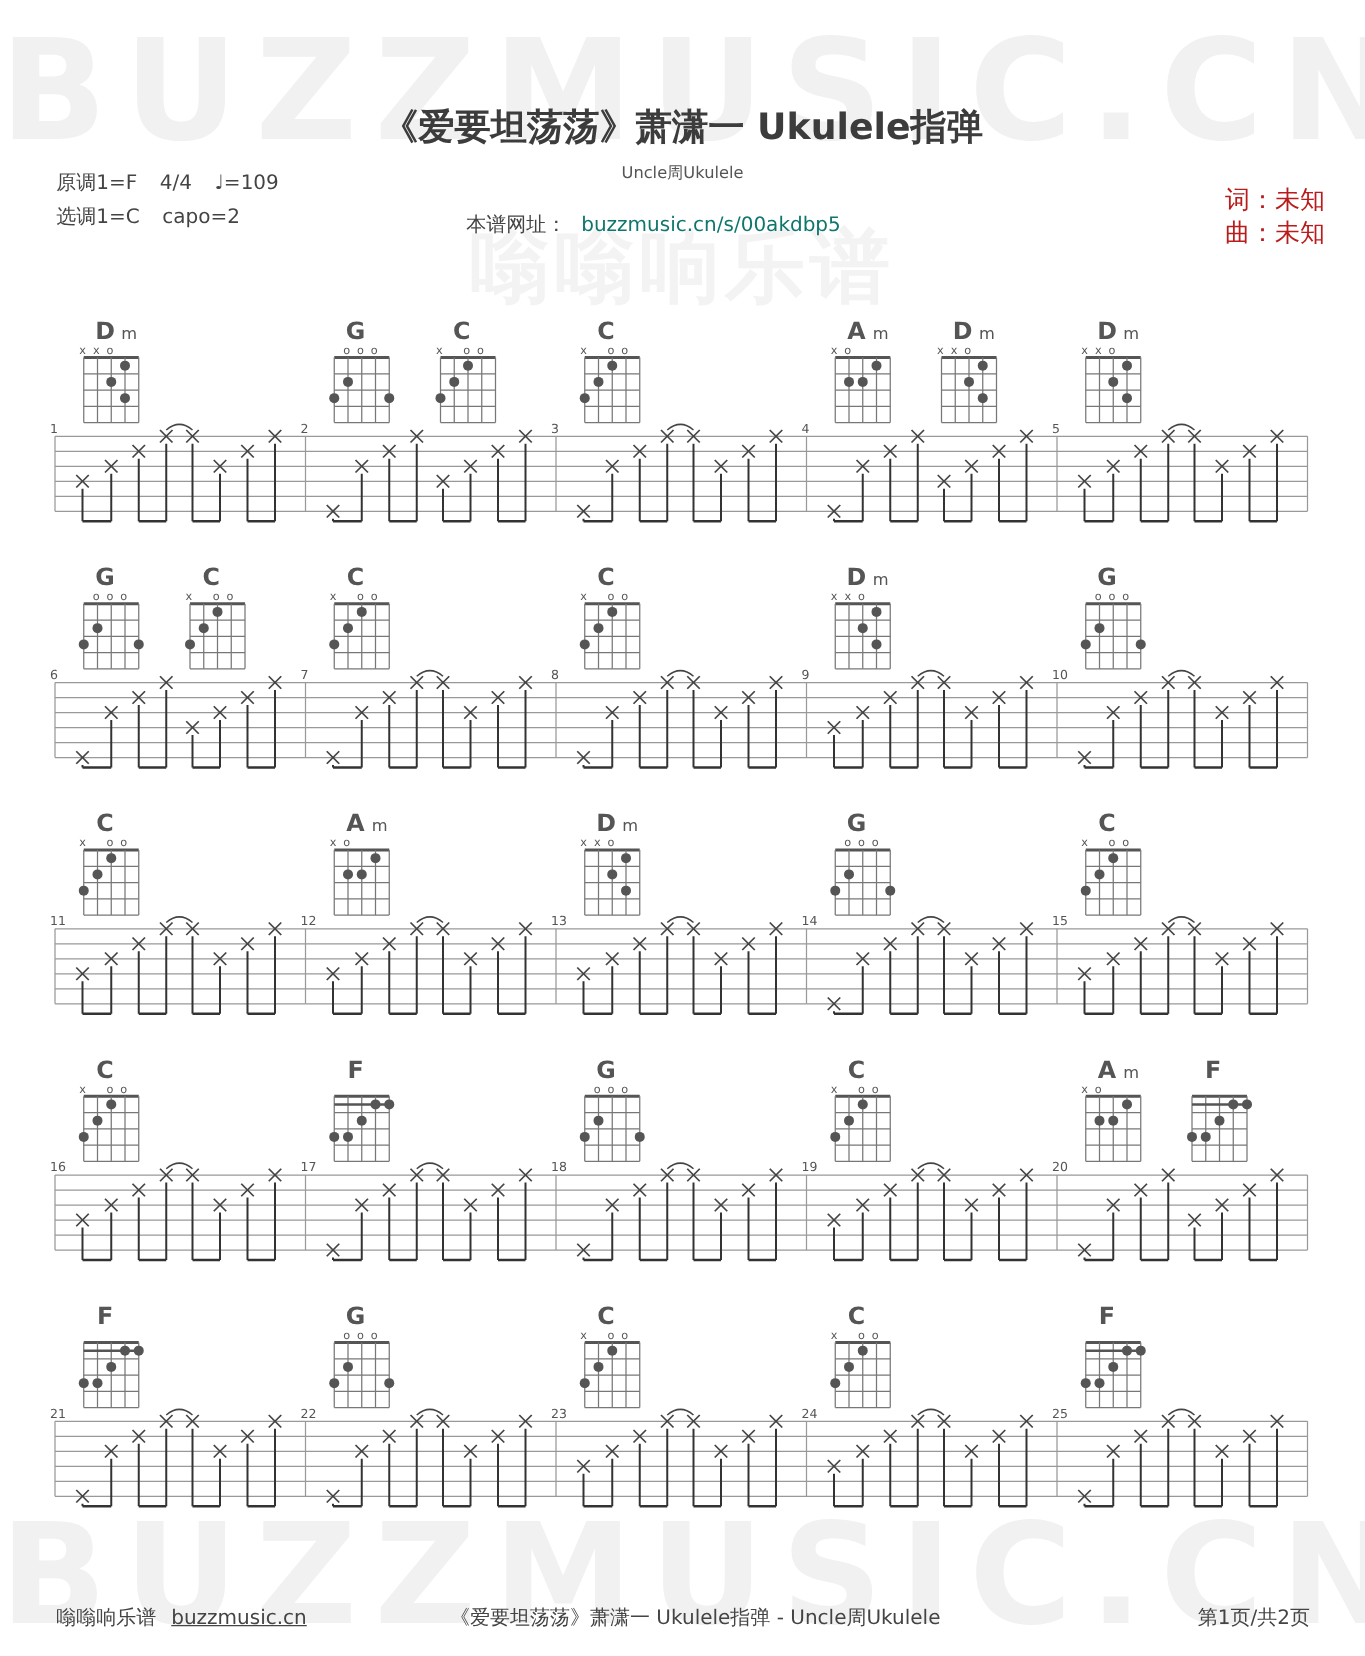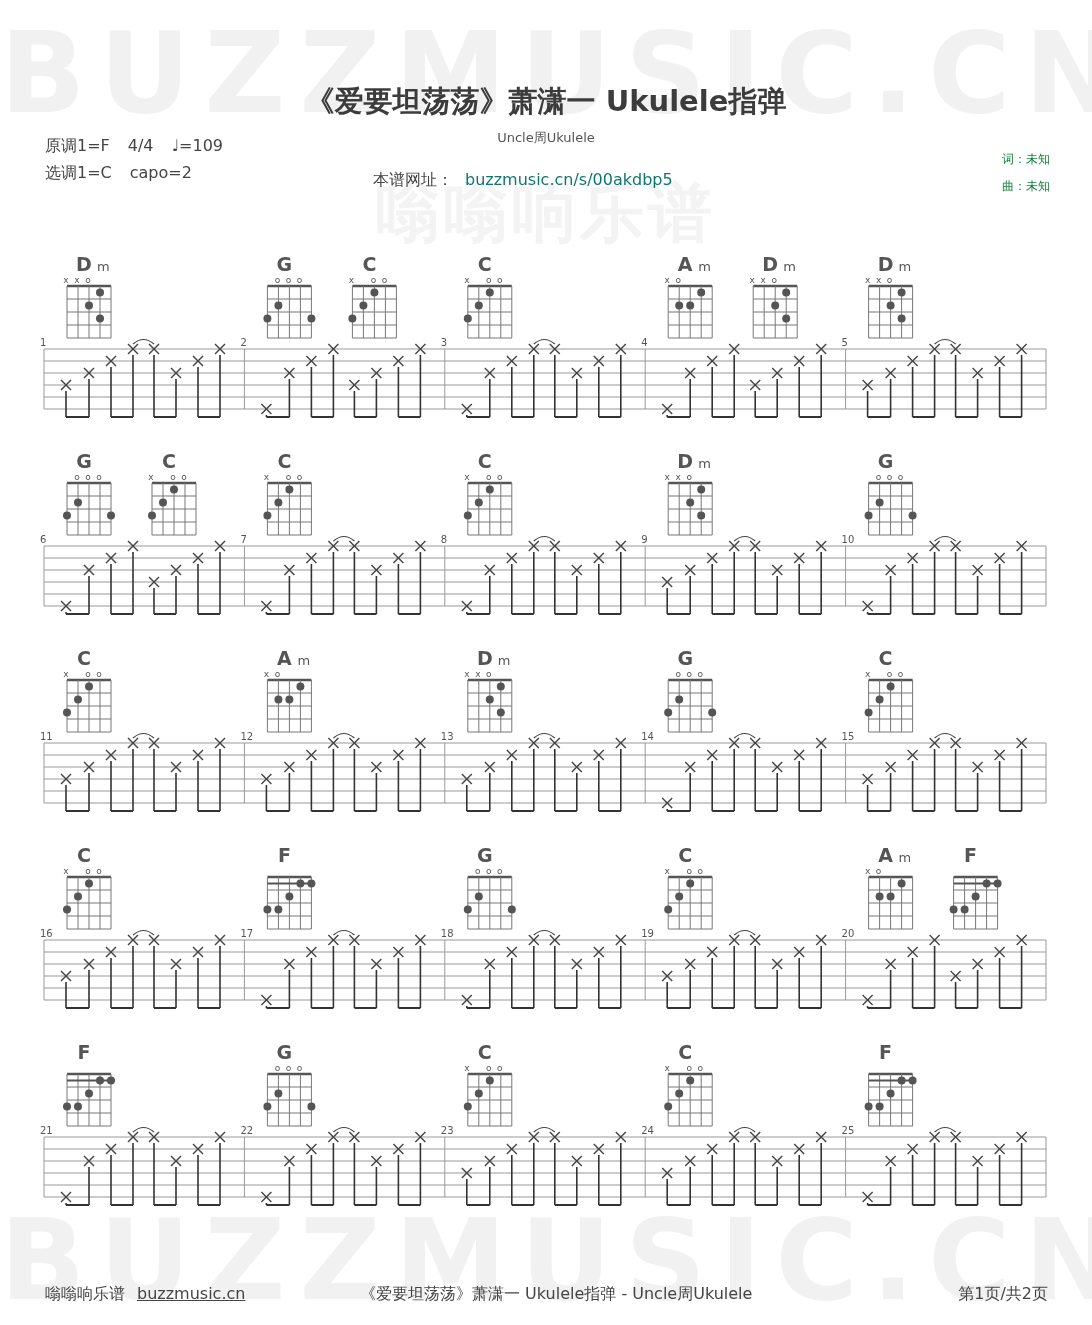--- a/index.html
+++ b/index.html
@@ -5,21 +5,21 @@
   html,body{margin:0;padding:0;background:#fff;}
   body{width:1092px;height:1325px;position:relative;overflow:hidden;font-family:"DejaVu Sans","Liberation Sans",sans-serif;color:#444;}
   .wm{position:absolute;left:0;width:1092px;text-align:center;font-family:"DejaVu Sans",sans-serif;font-weight:bold;color:#f1f1f1;letter-spacing:14px;pointer-events:none;white-space:nowrap;}
   .wm-top{top:8px;font-size:112px;}
   .wm-bottom{top:1195px;font-size:112px;}
   .wm-mid{top:170px;font-size:64px;color:#f3f3f3;letter-spacing:4px;}
   .title{position:absolute;top:82px;left:0;width:1092px;text-align:center;font-size:29px;font-weight:bold;color:#3c3c3c;}
   .subtitle{position:absolute;top:129px;left:0;width:1092px;text-align:center;font-size:13px;color:#555;}
   .meta-left{position:absolute;left:45px;top:132px;font-size:16px;line-height:27px;color:#444;}
   .meta-left span{margin-right:18px;}
-  .meta-right{position:absolute;right:42px;top:146px;font-size:12px;line-height:27px;color:#15803d;text-align:left;}
+  .meta-right{position:absolute;right:32px;top:146px;font-size:20px;line-height:27px;color:#b91c1c;text-align:left;}
   .url-line{position:absolute;top:170px;left:373px;font-size:16px;color:#444;}
   .url-line a{color:#0f766e;margin-left:12px;}
   #score{position:absolute;left:0;top:0;}
   .footer{position:absolute;top:1284px;left:45px;right:44px;font-size:16px;color:#444;}
   .footer .brand{position:absolute;left:0;}
   .footer .brand a{color:#444;text-decoration:underline;margin-left:12px;}
   .footer .center{position:absolute;left:277px;margin-left:38px;}
   .footer .page{position:absolute;right:0;}
 </style>
 </head>

